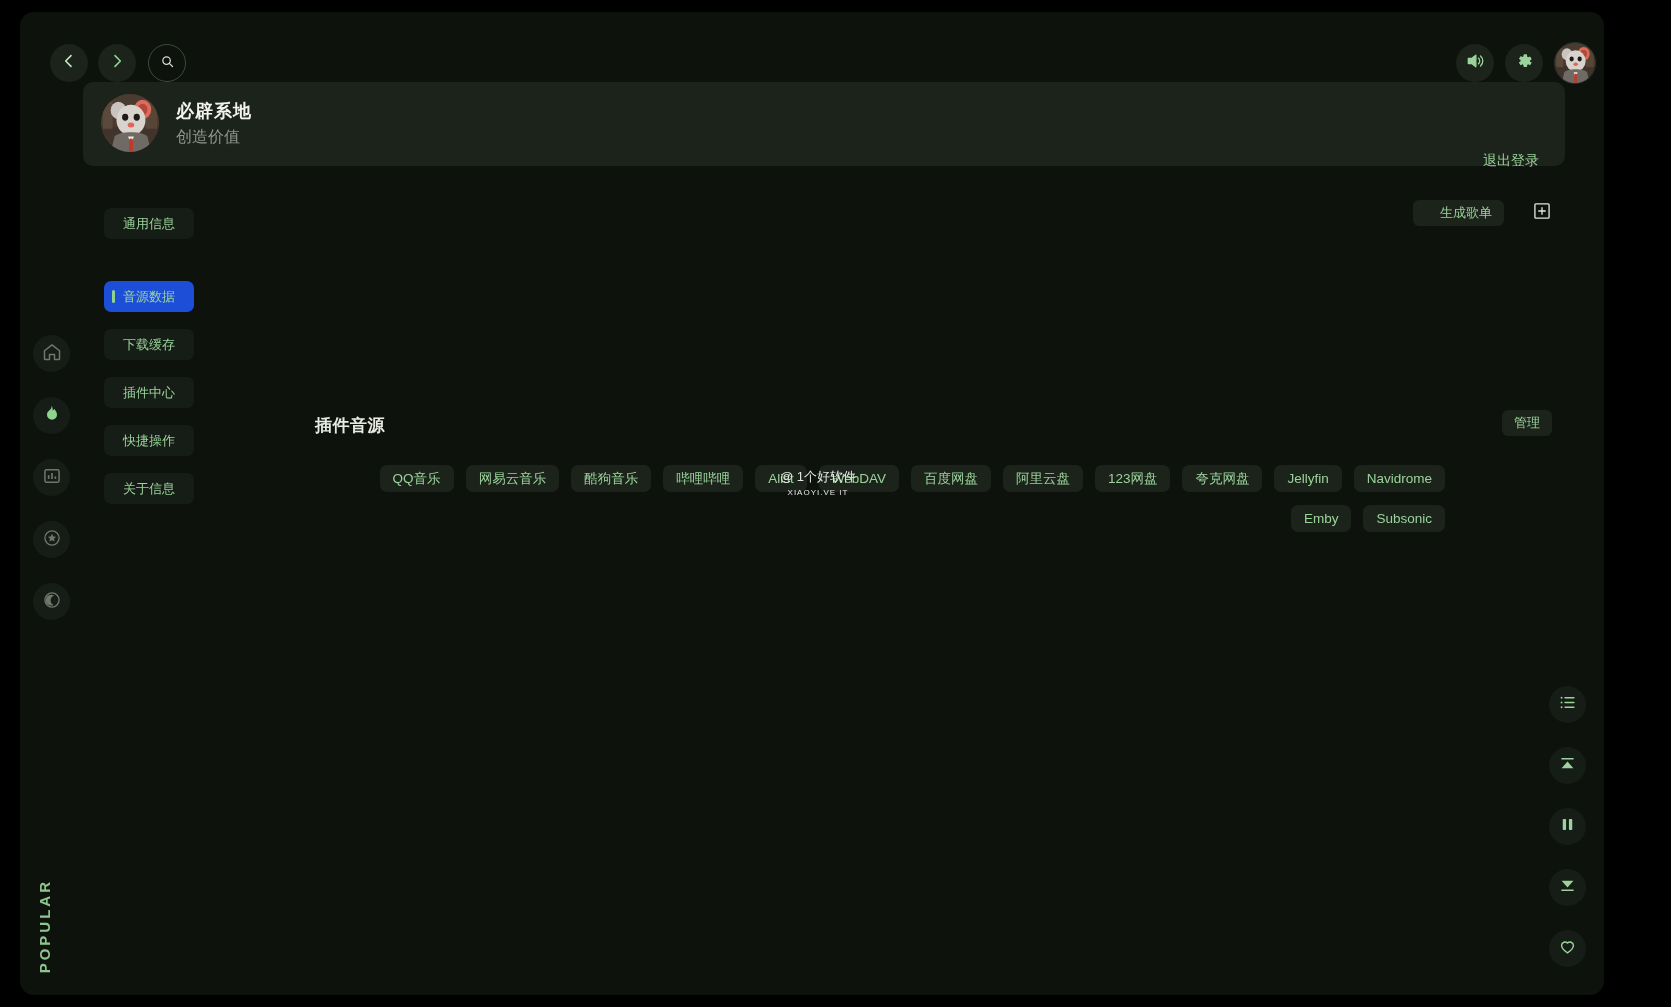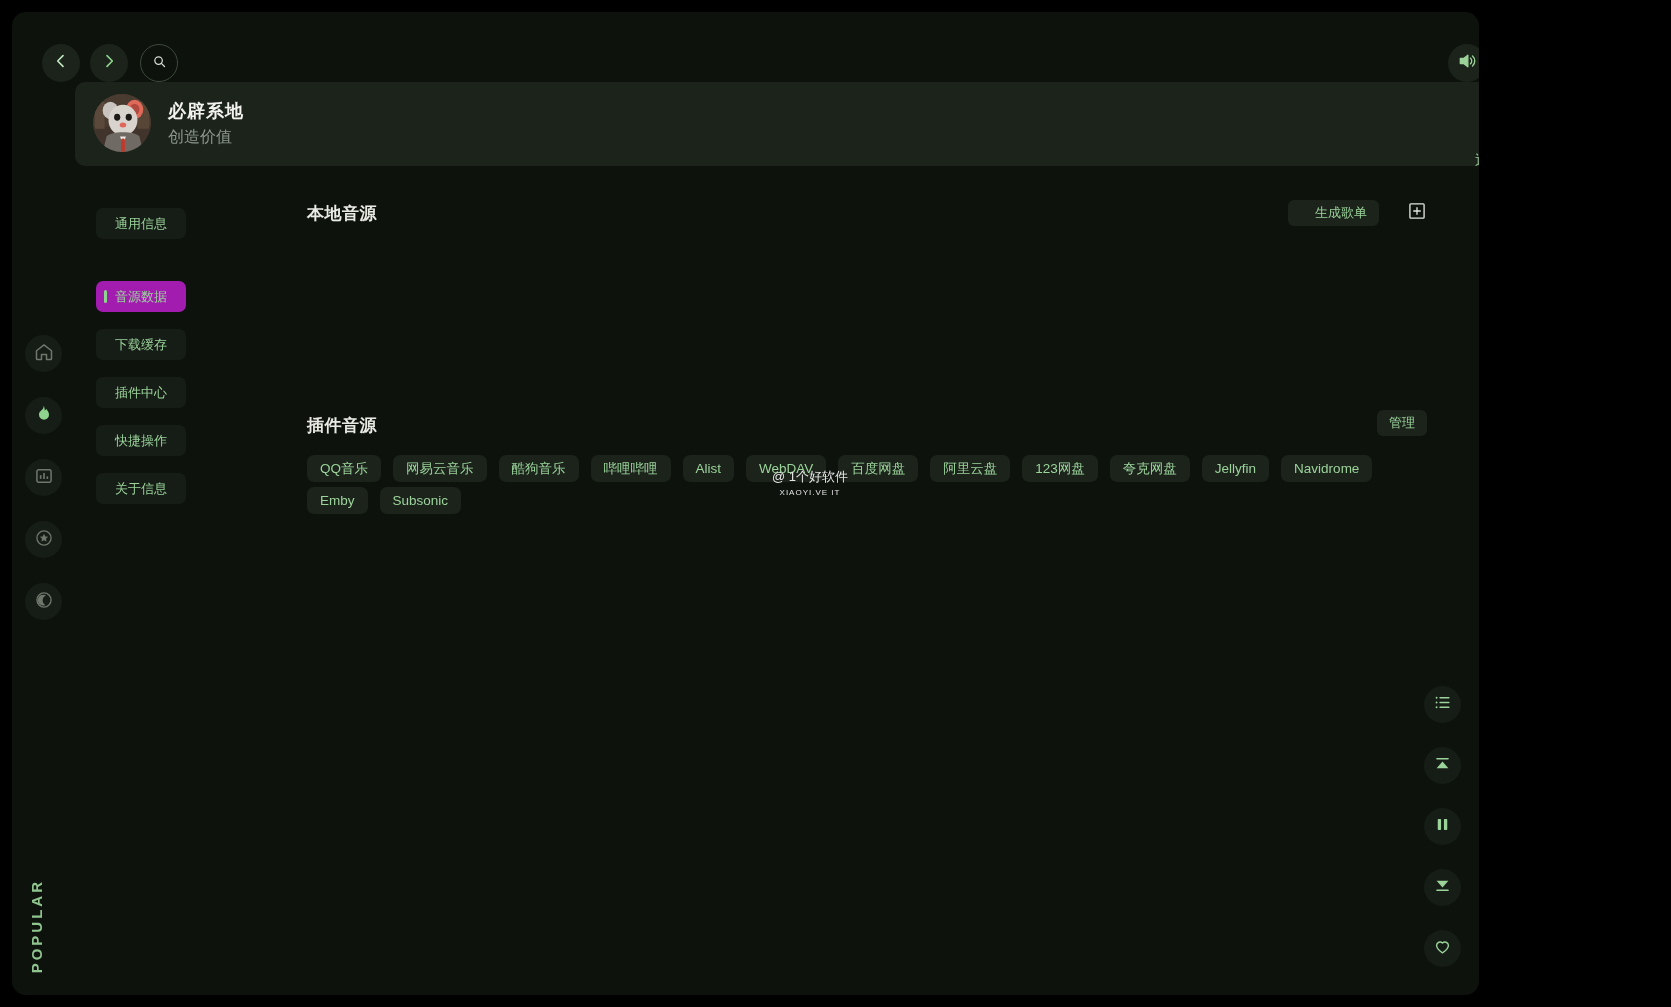--- a/index.html
+++ b/index.html
@@ -3,22 +3,22 @@
 <meta charset="utf-8">
 <style>
   * { margin:0; padding:0; box-sizing:border-box; }
   html,body { width:1671px; height:1007px; overflow:hidden; }
   body {
     background:#000;
     font-family:"Liberation Sans", sans-serif;
     -webkit-font-smoothing:antialiased;
   }
   .app {
-    position:absolute; left:12px; top:12px;
-    width:1467px; height:983px;
+    position:absolute; left:20px; top:12px;
+    width:1584px; height:983px;
     background:#0d120d;
     border-radius:14px;
     overflow:hidden;
   }
 
   
   .topbar {
     position:absolute; left:0; top:0; width:100%; height:78px;
   }
   .navbtn {
@@ -112,21 +112,21 @@
     position:relative;
     width:90px; height:31px;
     background:#161d16;
     border-radius:7px;
     margin-bottom:17px;
     display:flex; align-items:center; justify-content:center;
     font-size:13px; color:#9bd39b;
     cursor:pointer;
     text-align:center;
   }
-  .subnav-item.active { background:#a21caf;margin-top:42px; }
+  .subnav-item.active { background:#1d4ed8;margin-top:42px; }
   .subnav-item.active::before {
     content:""; position:absolute; left:8px; top:9px;
     width:3px; height:13px; background:#8ed48e; border-radius:2px;
   }
 
   
   .main { position:absolute; left:295px; top:190px; right:30px; }
   .sec-title {
     font-size:17px; font-weight:bold; color:#e9eae4;
     letter-spacing:.5px;
@@ -144,23 +144,24 @@
     position:absolute; right:22px; top:-1px;
     width:20px; height:20px; cursor:pointer;
   }
   .plus-box svg { width:20px; height:20px; }
 
   .local-empty { height:178px; }
 
   .btn-manage { right:22px; top:-4px; }
 
   .tags {
-    margin-top:7px;
-    display:flex; flex-wrap:wrap; gap:5px 12px;
+    margin-top:17px;
+    display:flex; flex-wrap:wrap; gap:13px 12px;
     max-width:1130px;
+    justify-content:flex-end;
   }
   .tag {
     height:27px; padding:0 13px;
     background:#1b231b; border-radius:7px;
     display:flex; align-items:center;
     font-size:13.5px; color:#9bd39b;
     cursor:pointer;
   }
 
   .watermark {
@@ -321,21 +322,20 @@
     <div class="subnav-item active">音源数据</div>
     <div class="subnav-item">下载缓存</div>
     <div class="subnav-item">插件中心</div>
     <div class="subnav-item">快捷操作</div>
     <div class="subnav-item">关于信息</div>
   </div>
 
   <div class="main">
 
     <div class="row-head">
-      <div class="sec-title">本地音源</div>
       <div class="btn-ghost btn-gen">生成歌单</div>
       <div class="plus-box">
         <span>
           <svg viewBox="0 0 24 24" fill="none" stroke="#e3e6e0" stroke-width="1.6">
               <rect x="3.5" y="3.5" width="17" height="17" rx="1"></rect>
               <line x1="12" y1="7.5" x2="12" y2="16.5"></line>
               <line x1="7.5" y1="12" x2="16.5" y2="12"></line>
             </svg>
         </span>
       </div>

